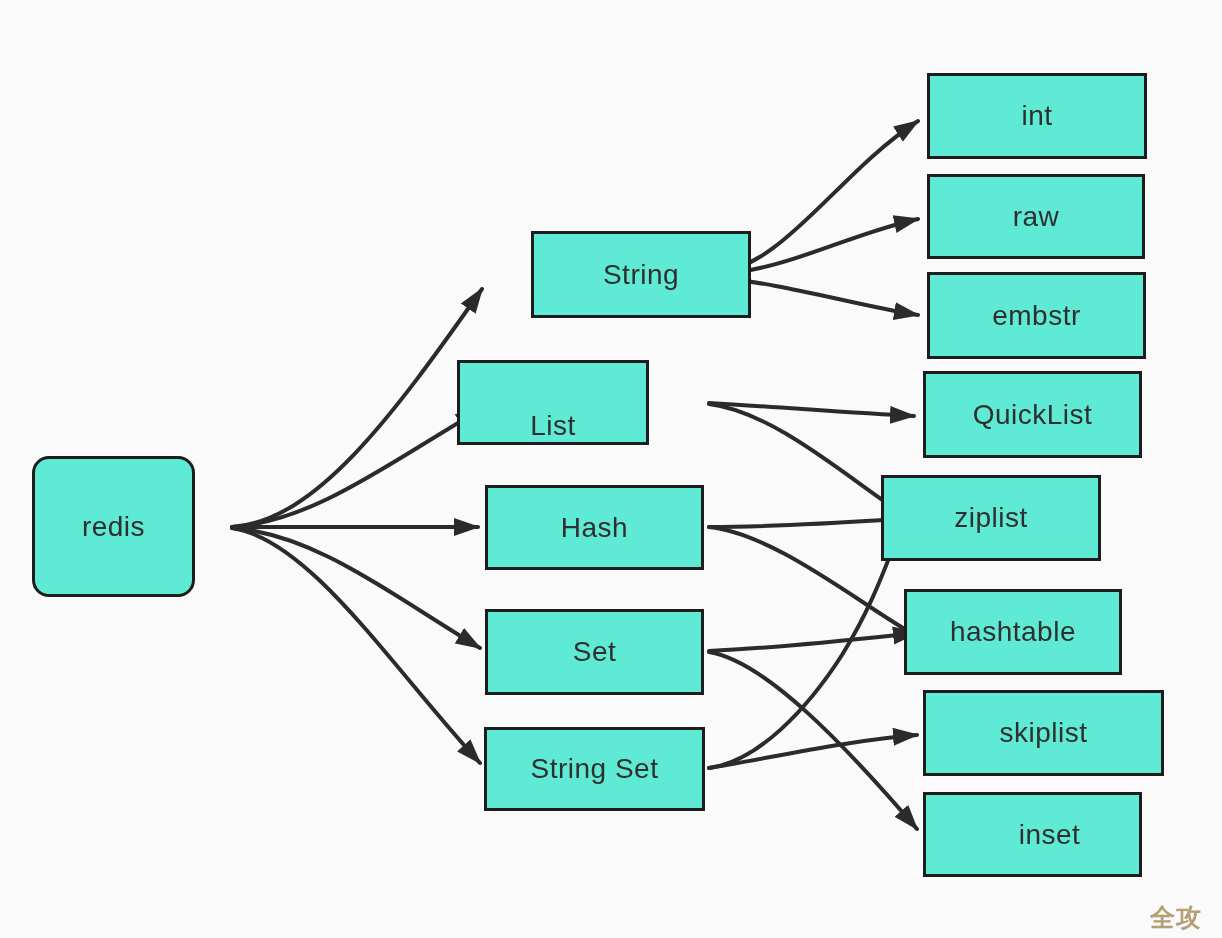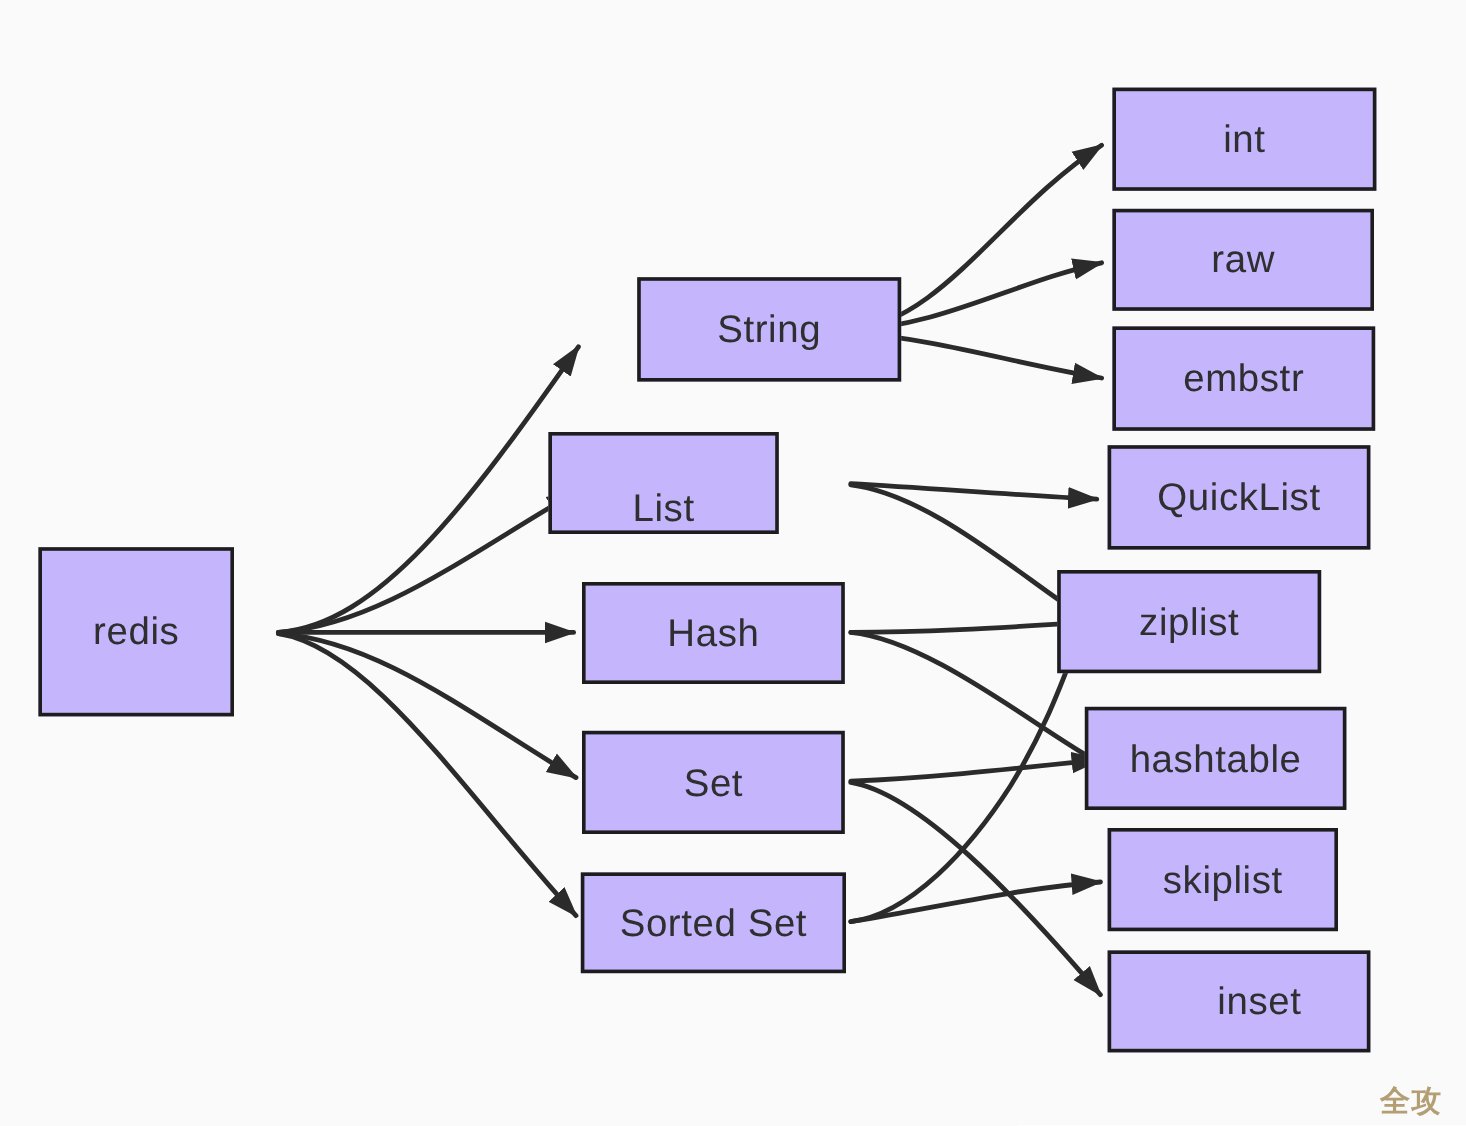--- a/index.html
+++ b/index.html
@@ -7,40 +7,40 @@
     position:relative;
     width:1222px;height:938px;
     background:#fafafa;
     font-family:"Liberation Sans","DejaVu Sans",sans-serif;
     overflow:hidden;
   }
   #edges{position:absolute;left:0;top:0;width:1222px;height:938px;}
   .node{
     position:absolute;
     box-sizing:border-box;
-    background:#c4b5fd;
+    background:#5eead4;
     border:3px solid #1d1d1d;
     display:flex;align-items:center;justify-content:center;
     color:#2f2f2f;
-    font-size:32px;
+    font-size:28px;
     letter-spacing:0.5px;
   }
-  .n-redis     {left:32px;  top:456px; width:163px; height:141px;}
+  .n-redis     {left:32px;  top:456px; width:163px; height:141px;border-radius:17px;}
   .n-string    {left:487px; top:231px; width:220px; height:87px;margin-left:44px;}
   .n-list      {left:457px; top:360px; width:192px; height:85px;align-items:flex-end;}
   .n-hash      {left:485px; top:485px; width:219px; height:85px;}
   .n-set       {left:485px; top:609px; width:219px; height:86px;}
   .n-sortedset {left:484px; top:727px; width:221px; height:84px;}
   .n-int       {left:927px; top:73px;  width:220px; height:86px;}
   .n-raw       {left:927px; top:174px; width:218px; height:85px;}
   .n-embstr    {left:927px; top:272px; width:219px; height:87px;}
   .n-quicklist {left:923px; top:371px; width:219px; height:87px;}
   .n-ziplist   {left:881px; top:475px; width:220px; height:86px;}
   .n-hashtable {left:904px; top:589px; width:218px; height:86px;}
-  .n-skiplist  {left:923px; top:690px; width:192px; height:86px;}
+  .n-skiplist  {left:923px; top:690px; width:241px; height:86px;}
   .n-inset     {left:923px; top:792px; width:219px; height:85px;padding-left:34px;}
   .edge{fill:none;stroke:#2b2b2b;stroke-width:4;stroke-linecap:round;}
   #watermark{
     position:absolute;left:1150px;top:901px;
     font-size:25px;font-weight:bold;color:#b49e74;
     letter-spacing:1px;
   }
 </style>
 </head>
 <body>
@@ -87,21 +87,21 @@
   <div class="node n-list">
     <span>List</span>
   </div>
   <div class="node n-hash">
     <span>Hash</span>
   </div>
   <div class="node n-set">
     <span>Set</span>
   </div>
   <div class="node n-sortedset">
-    <span>Sorted Set</span>
+    <span>String Set</span>
   </div>
 
   <div class="node n-int">
     <span>int</span>
   </div>
   <div class="node n-raw">
     <span>raw</span>
   </div>
   <div class="node n-embstr">
     <span>embstr</span>

